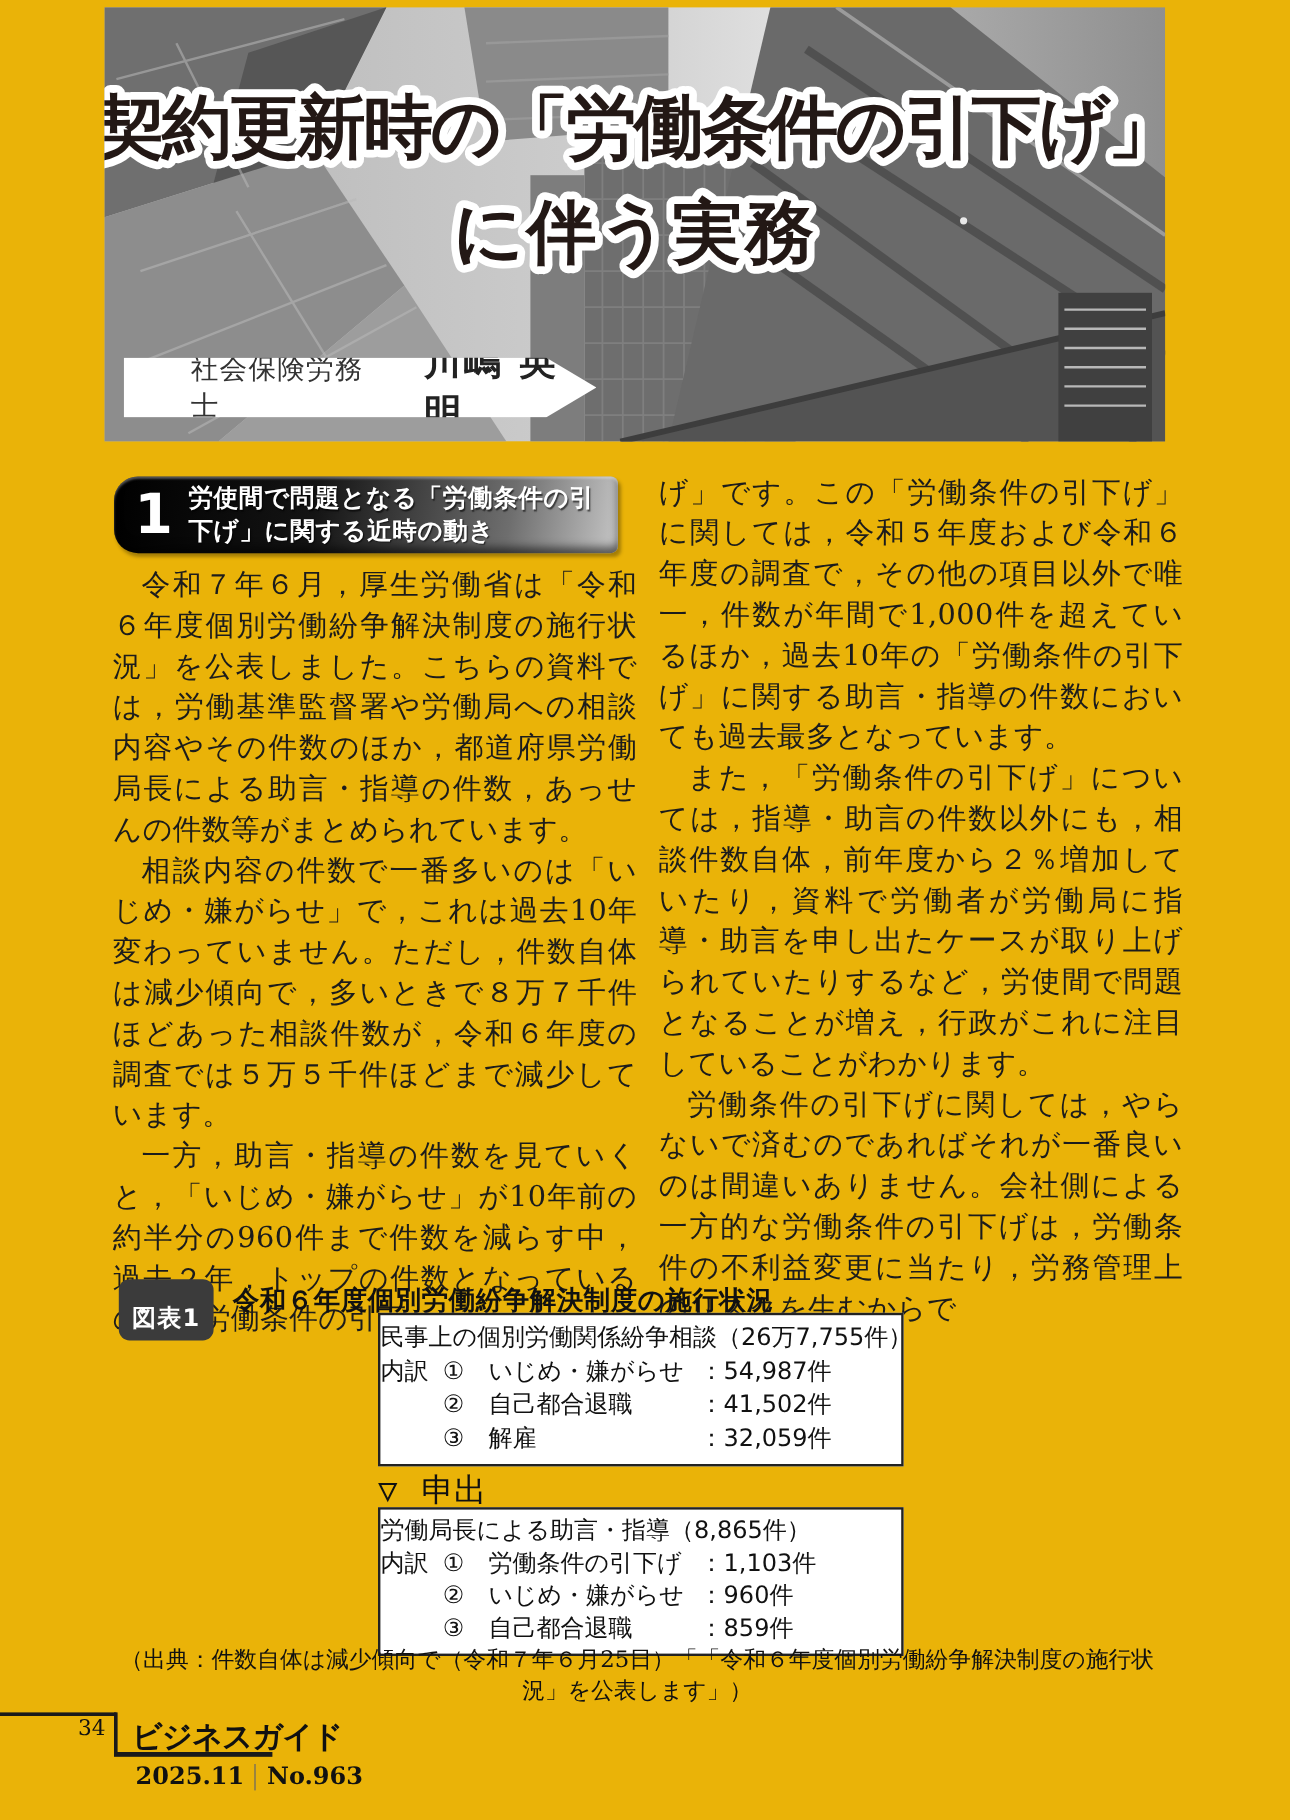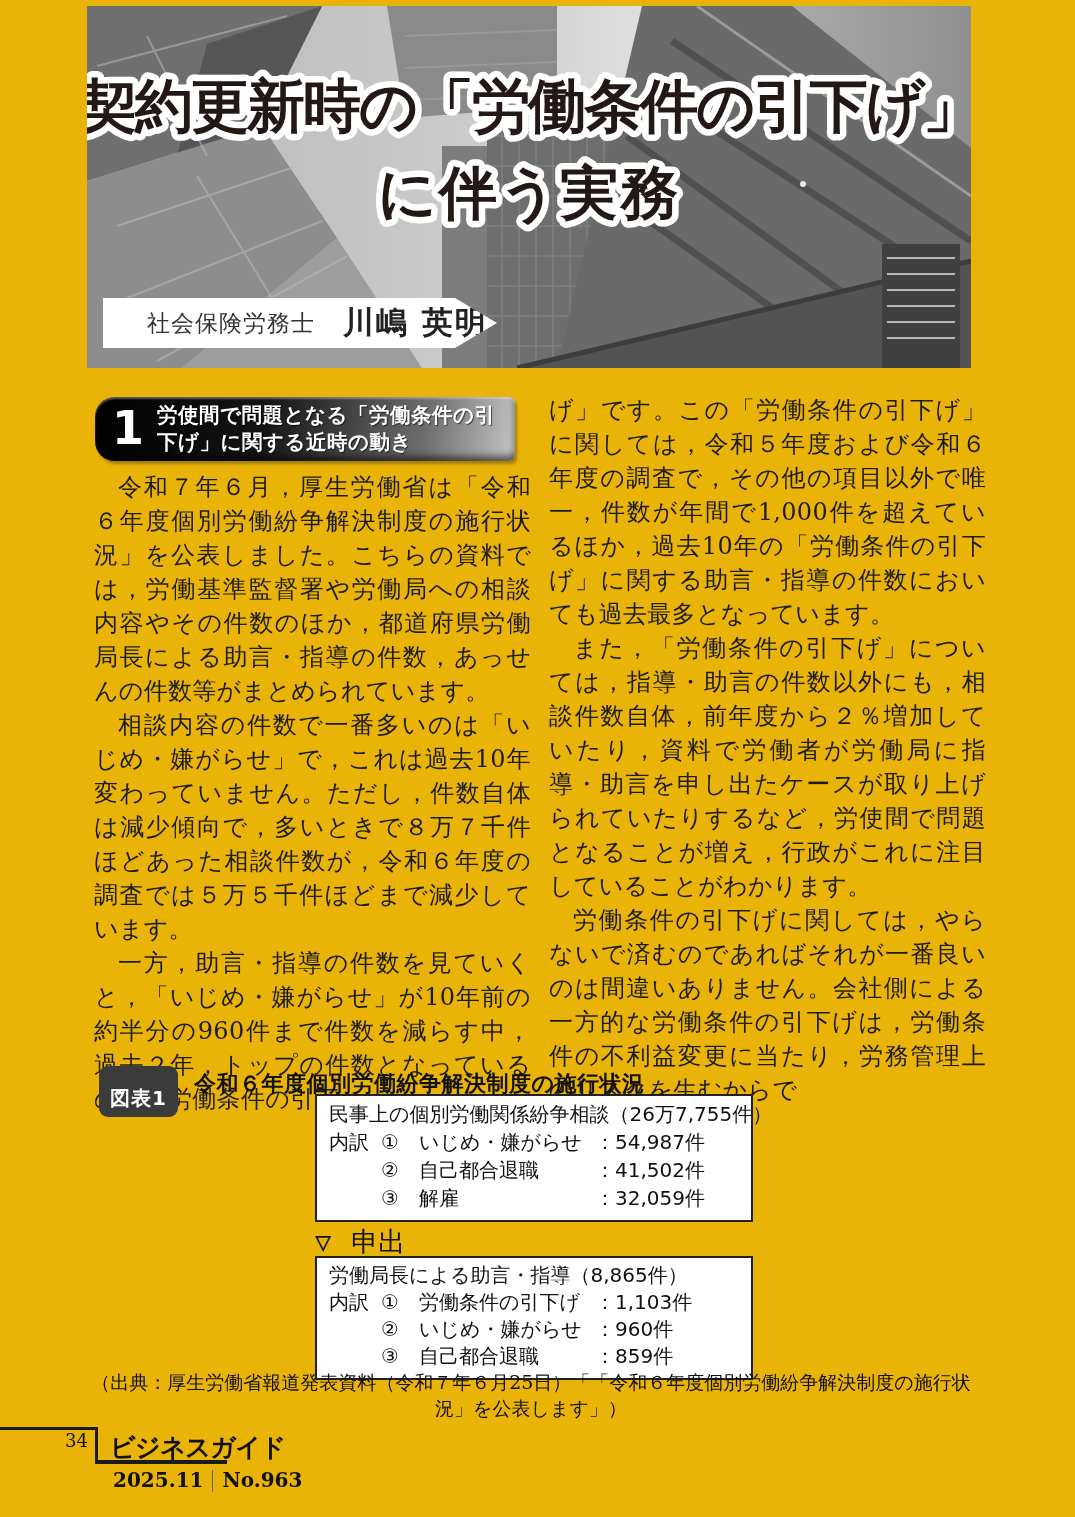--- a/index.html
+++ b/index.html
@@ -9,21 +9,21 @@
   }
 
   
   .hero { position:absolute; left:87px; top:6px; width:884px; height:362px; }
   .hero svg { display:block; width:884px; height:362px; }
 
   .byline {
     position:absolute; left:16px; top:292px; height:50px; width:394px;
     background:#ffffff;
     clip-path:polygon(0 0, 352px 0, 394px 50%, 352px 100%, 0 100%);
-    display:flex; align-items:center; padding-left:44px; box-sizing:border-box;
+    display:flex; align-items:center; padding-left:56px; box-sizing:border-box;
   }
   .byline .role { font-family:"DejaVu Sans", sans-serif; font-size:23px; color:#333; letter-spacing:1px; }
   .byline .name { font-family:"DejaVu Sans", sans-serif; font-size:31px; font-weight:bold; color:#222; margin-left:28px; letter-spacing:2px; }
 
   
   .sec-banner {
     position:absolute; left:95px; top:397px; width:420px; height:64px;
     border-radius:20px 6px 6px 20px;
     background:linear-gradient(100deg, #000000 0%, #141414 40%, #6e6e6e 78%, #c6c6c6 100%);
     box-shadow:inset 0 2px 2px rgba(255,255,255,.35), inset 0 -5px 7px rgba(0,0,0,.55), 2px 3px 3px rgba(0,0,0,.3);
@@ -58,21 +58,21 @@
   }
   .fig-caption {
     position:absolute; left:194px; top:1069px;
     font-family:"DejaVu Sans", sans-serif; font-weight:bold; font-size:22px; color:#111;
     letter-spacing:0.5px;
   }
   .fig-box {
     position:absolute; left:315px; width:438px; box-sizing:border-box;
     border:2px solid #222; background:#fff;
     font-family:"DejaVu Sans", sans-serif; font-size:20px; line-height:28px; color:#111;
-    padding:4px 10px 8px 12px;
+    padding:4px 10px 8px 0;
   }
   .fig-box1 { top:1094px; }
   .fig-box2 { top:1256px; line-height:27px; }
   .fig-title { white-space:nowrap; }
   .fig-row { display:flex; align-items:baseline; }
   .fr-lead  { width:52px; flex:0 0 52px; }
   .fr-num   { width:38px; flex:0 0 38px; }
   .fr-item  { width:176px; flex:0 0 176px; }
   .fr-colon { flex:0 0 auto; }
   .fr-value { width:96px; flex:0 0 96px; text-align:left; }
@@ -270,21 +270,21 @@
     </div>
     <div class="fig-row">
       <span class="fr-lead"></span>
       <span class="fr-num">③</span>
       <span class="fr-item">自己都合退職</span>
       <span class="fr-colon">：</span>
       <span class="fr-value">859件</span>
     </div>
   </div>
 
-  <div class="fig-source">（出典：厚生労働省報道発表資料（令和７年６月25日）「「令和６年度個別労働紛争解決制度の施行状況」を公表します」）</div>
+  <div class="fig-source">（出典：件数自体は減少傾向で（令和７年６月25日）「「令和６年度個別労働紛争解決制度の施行状況」を公表します」）</div>
 
   <div class="f-line-top"></div>
   <div class="f-line-vert"></div>
   <div class="f-line-bot"></div>
   <div class="f-pagenum">34</div>
   <div class="f-logo">ビジネスガイド</div>
   <div class="f-issue">
     <span>2025.11</span>
     <span class="div"></span>
     <span>No.963</span>

